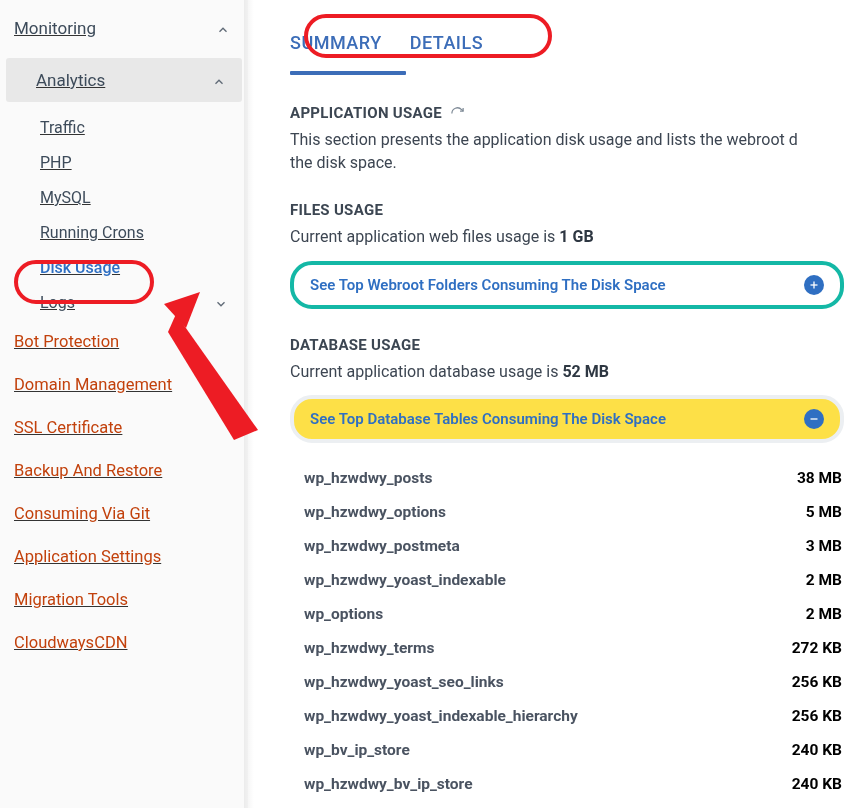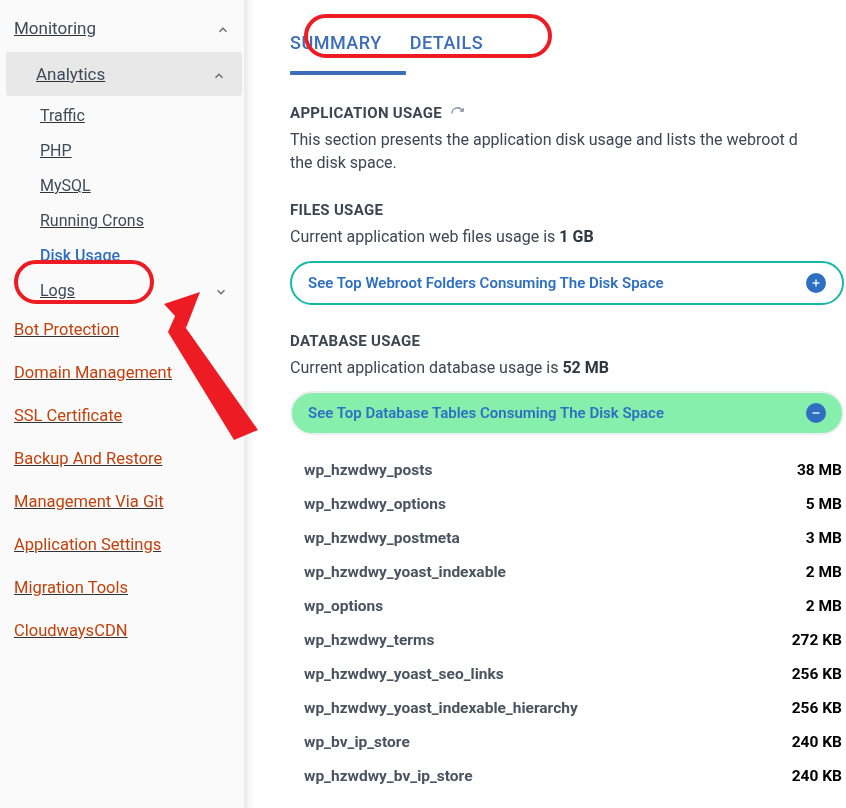--- a/index.html
+++ b/index.html
@@ -5,21 +5,21 @@
 * { box-sizing: border-box; margin: 0; padding: 0; }
 body { font-family: -apple-system, BlinkMacSystemFont, "Segoe UI", Roboto, sans-serif; color: #333; background: #fff; width: 846px; height: 808px; overflow: hidden; }
 
 .container { display: flex; height: 100%; }
 
 .sidebar { width: 248px; background: #fafafa; display: flex; flex-direction: column; padding-top: 6px; position: relative; text-decoration: underline; }
 .sidebar::after { content: ""; position: absolute; top: 0; right: -6px; width: 10px; height: 100%; background: linear-gradient(to right, rgba(0,0,0,0.06), transparent); pointer-events: none; }
 
 .side-item { padding: 12px 14px; font-size: 16.5px; color: #c2410c; cursor: pointer; }
 .side-top { display: flex; align-items: center; justify-content: space-between; padding: 12px 18px 12px 14px; font-size: 17px; color: #3d4b5a; cursor: pointer; }
-.side-top.indent { padding-left: 30px; background: #e8e8e8; border-radius: 3px; margin: 2px 6px; padding-right: 16px; }
+.side-top.indent { padding-left: 30px; background: #e8e8e8; border-radius: 3px; margin: 8px 6px; padding-right: 16px; }
 .chevron { width: 14px; height: 14px; }
 .chevron svg { stroke: #606b77; stroke-width: 2.3; fill: none; }
 
 .sub { padding: 8px 14px 8px 40px; font-size: 16px; color: #3d4b5a; cursor: pointer; }
 .sub.logs { display: flex; align-items: center; justify-content: space-between; padding-right: 20px; }
 
 .highlight-oval { position: absolute; border: 4px solid #ed1c24; border-radius: 22px; pointer-events: none; }
 .ov-disk { left: 14px; top: 260px; width: 140px; height: 44px; }
 .ov-tabs { left: 304px; top: 14px; width: 248px; height: 44px; }
 
@@ -34,22 +34,22 @@
 .tab { font-size: 18px; letter-spacing: 0.5px; font-weight: 500; color: #3c6db8; padding: 6px 0 12px; cursor: pointer; }
 .tab-underline { height: 4px; background: #3c6db8; width: 116px; margin-left: 14px; margin-bottom: 28px; border-radius: 1px; }
 
 .sect { margin-bottom: 26px; padding-left: 14px; }
 .sect h3 { font-size: 15px; font-weight: 700; letter-spacing: 0.3px; color: #3c4652; margin-bottom: 6px; display: inline-flex; align-items: center; gap: 8px; }
 .refresh-ic { width: 15px; height: 15px; }
 .refresh-ic svg { stroke: #808c98; stroke-width: 2; fill: none; }
 .sect p { font-size: 16px; color: #3d4652; line-height: 1.45; }
 .sect p b { font-weight: 700; color: #2e3742; }
 
-.expander { border: 2px solid #14b8a6; border-radius: 22px; padding: 10px 16px; display: flex; align-items: center; justify-content: space-between; margin-top: 12px; cursor: pointer; width: calc(100% - 2px); }
-.expander.open { background: #86efac; border-color: #eceff2; }
+.expander { border: 4px solid #14b8a6; border-radius: 22px; padding: 10px 16px; display: flex; align-items: center; justify-content: space-between; margin-top: 12px; cursor: pointer; width: calc(100% - 2px); }
+.expander.open { background: #fde047; border-color: #eceff2; }
 .expander span.lbl { color: #2f6fc2; font-weight: 600; font-size: 15px; }
 .circle-btn { width: 20px; height: 20px; border-radius: 50%; background: #2f6fc2; display: flex; align-items: center; justify-content: center; }
 .circle-btn svg { stroke: #fff; stroke-width: 2.6; }
 
 .db-table { margin-top: 18px; padding: 0 4px 0 14px; }
 .db-row { display: flex; justify-content: space-between; padding: 8px 0; font-size: 15.5px; color: #4a5361; font-weight: bold; }
 .db-row .sz { color: #000000; }
 
 </style>
 </head>
@@ -87,21 +87,21 @@
         <svg viewBox="0 0 24 24">
             <polyline points="6 9 12 15 18 9"></polyline>
           </svg>
       </span>
     </div>
 
     <div class="side-item">Bot Protection</div>
     <div class="side-item">Domain Management</div>
     <div class="side-item">SSL Certificate</div>
     <div class="side-item">Backup And Restore</div>
-    <div class="side-item">Management Via Git</div>
+    <div class="side-item">Consuming Via Git</div>
     <div class="side-item">Application Settings</div>
     <div class="side-item">Migration Tools</div>
     <div class="side-item">CloudwaysCDN</div>
   </div>
 
   <div class="main">
     <div class="tabs">
       <div class="tab">SUMMARY</div>
       <div class="tab">DETAILS</div>
     </div>

